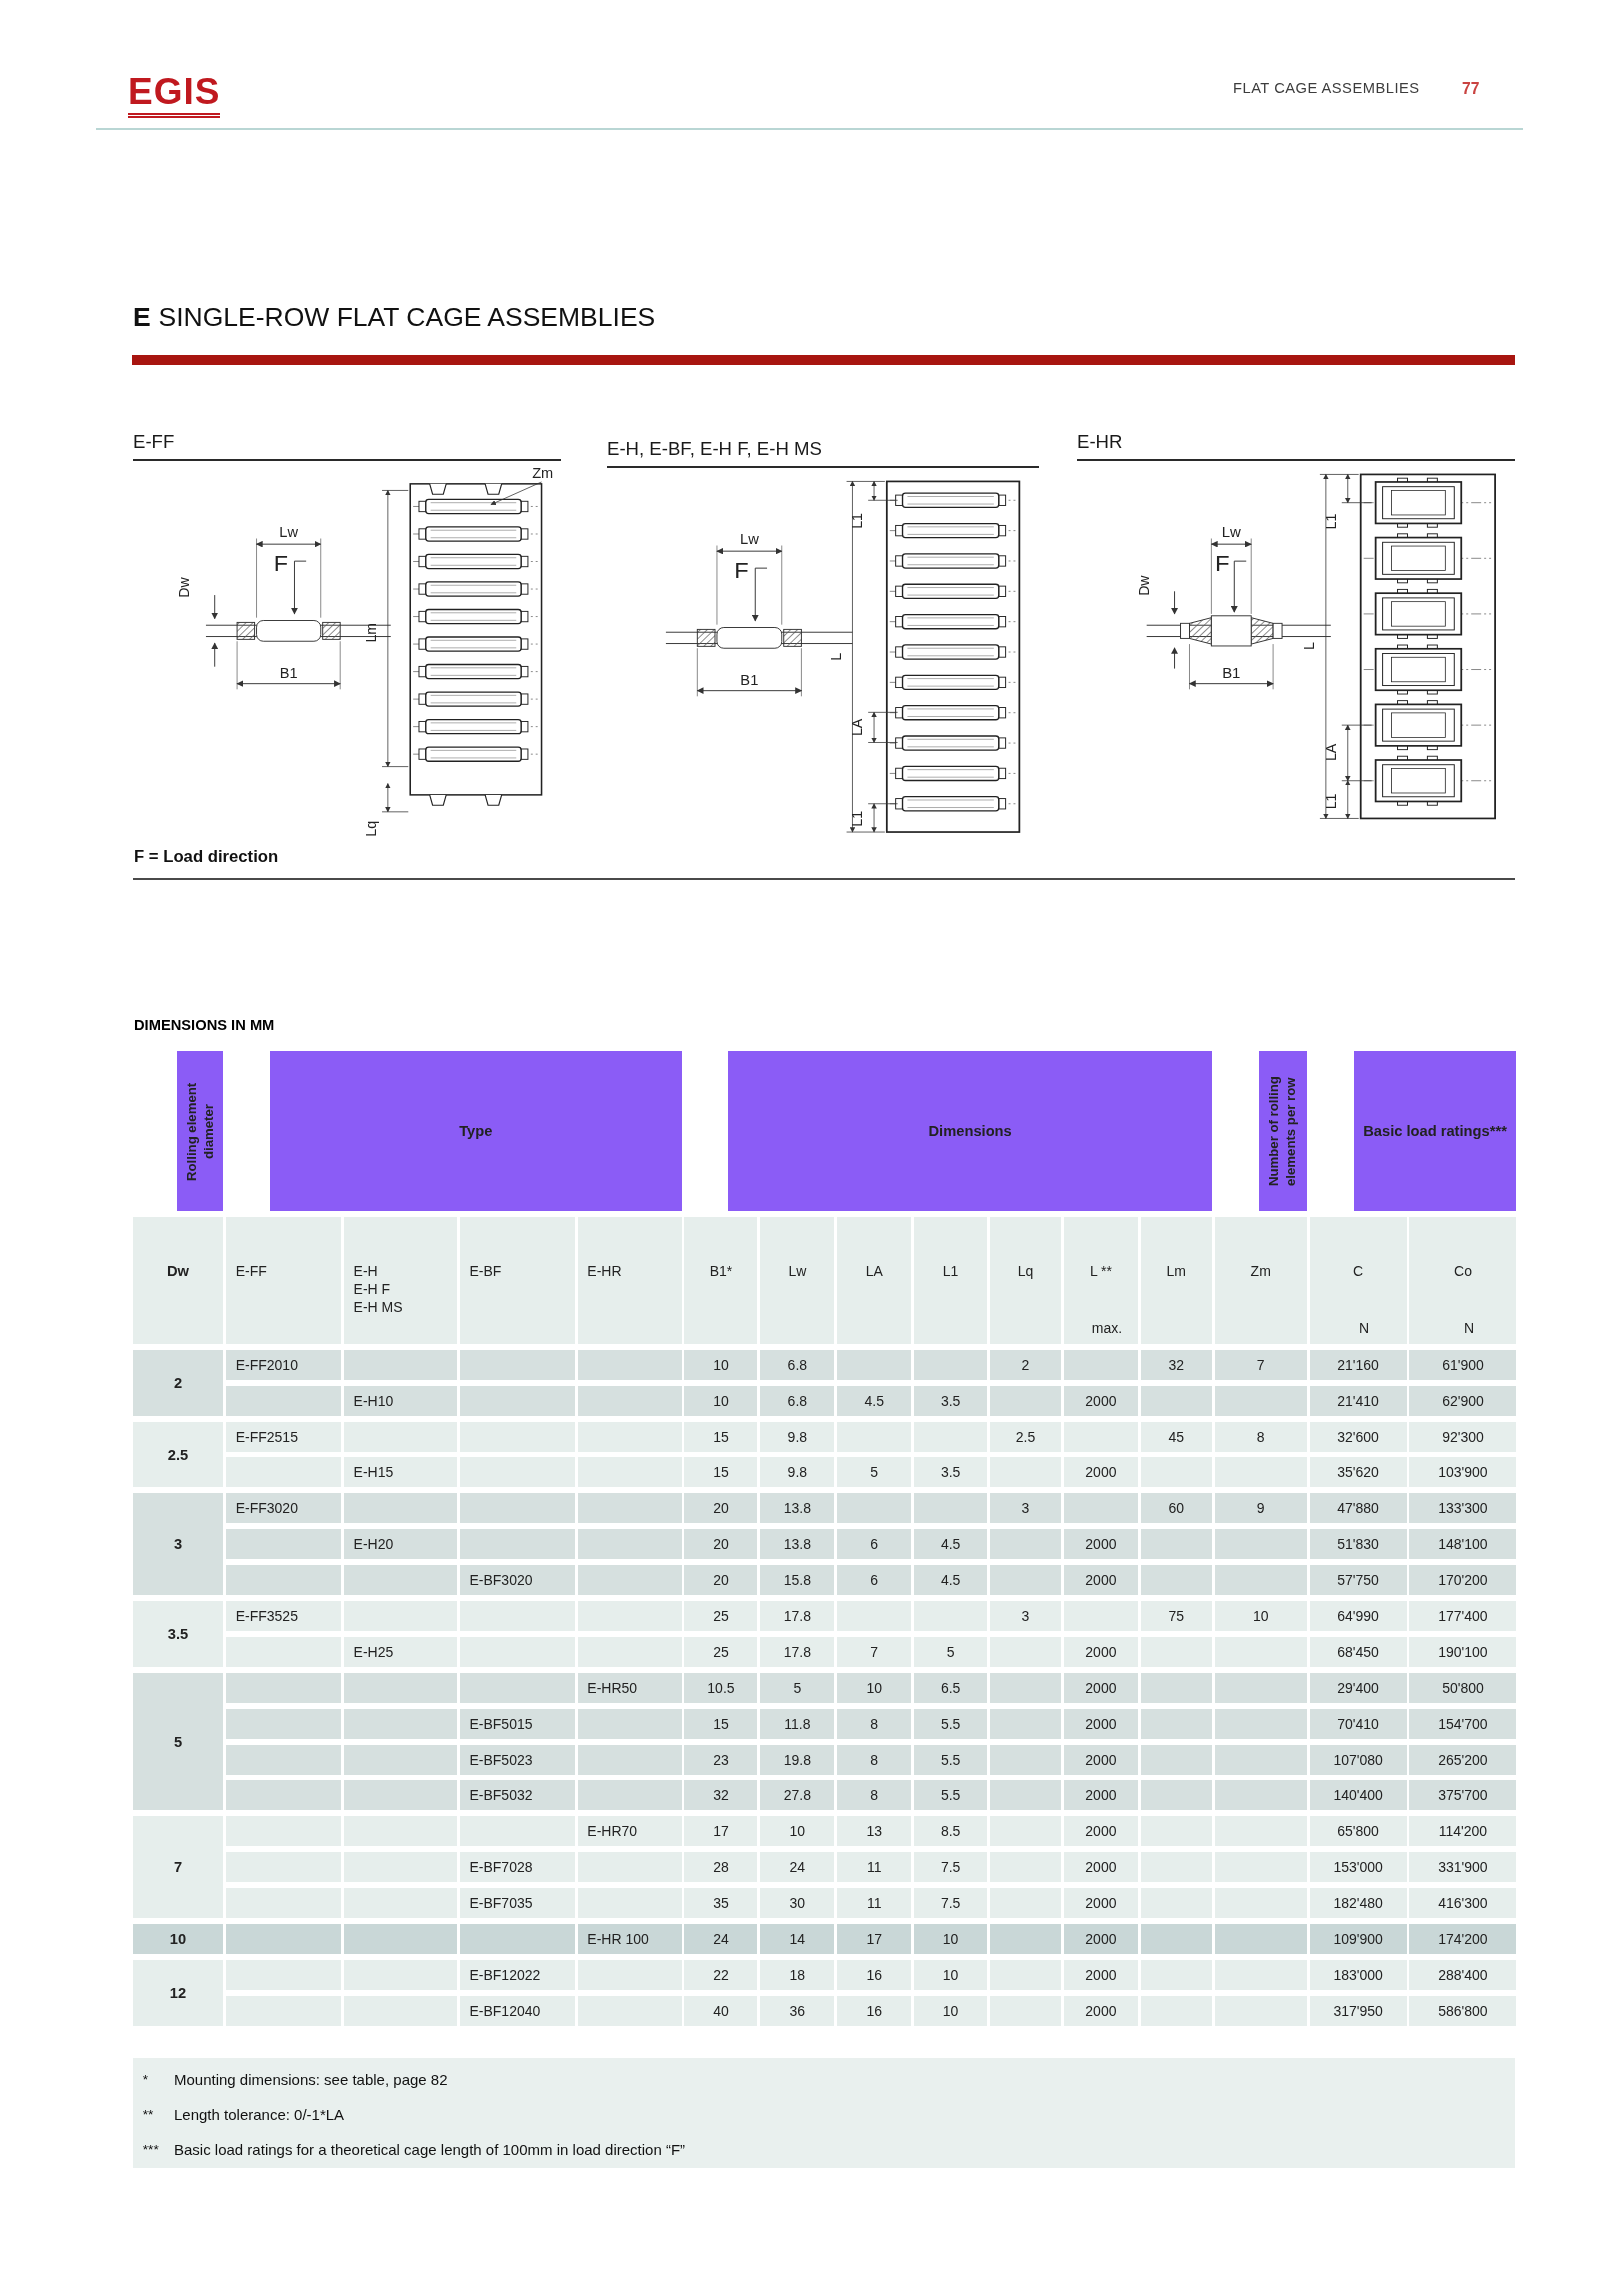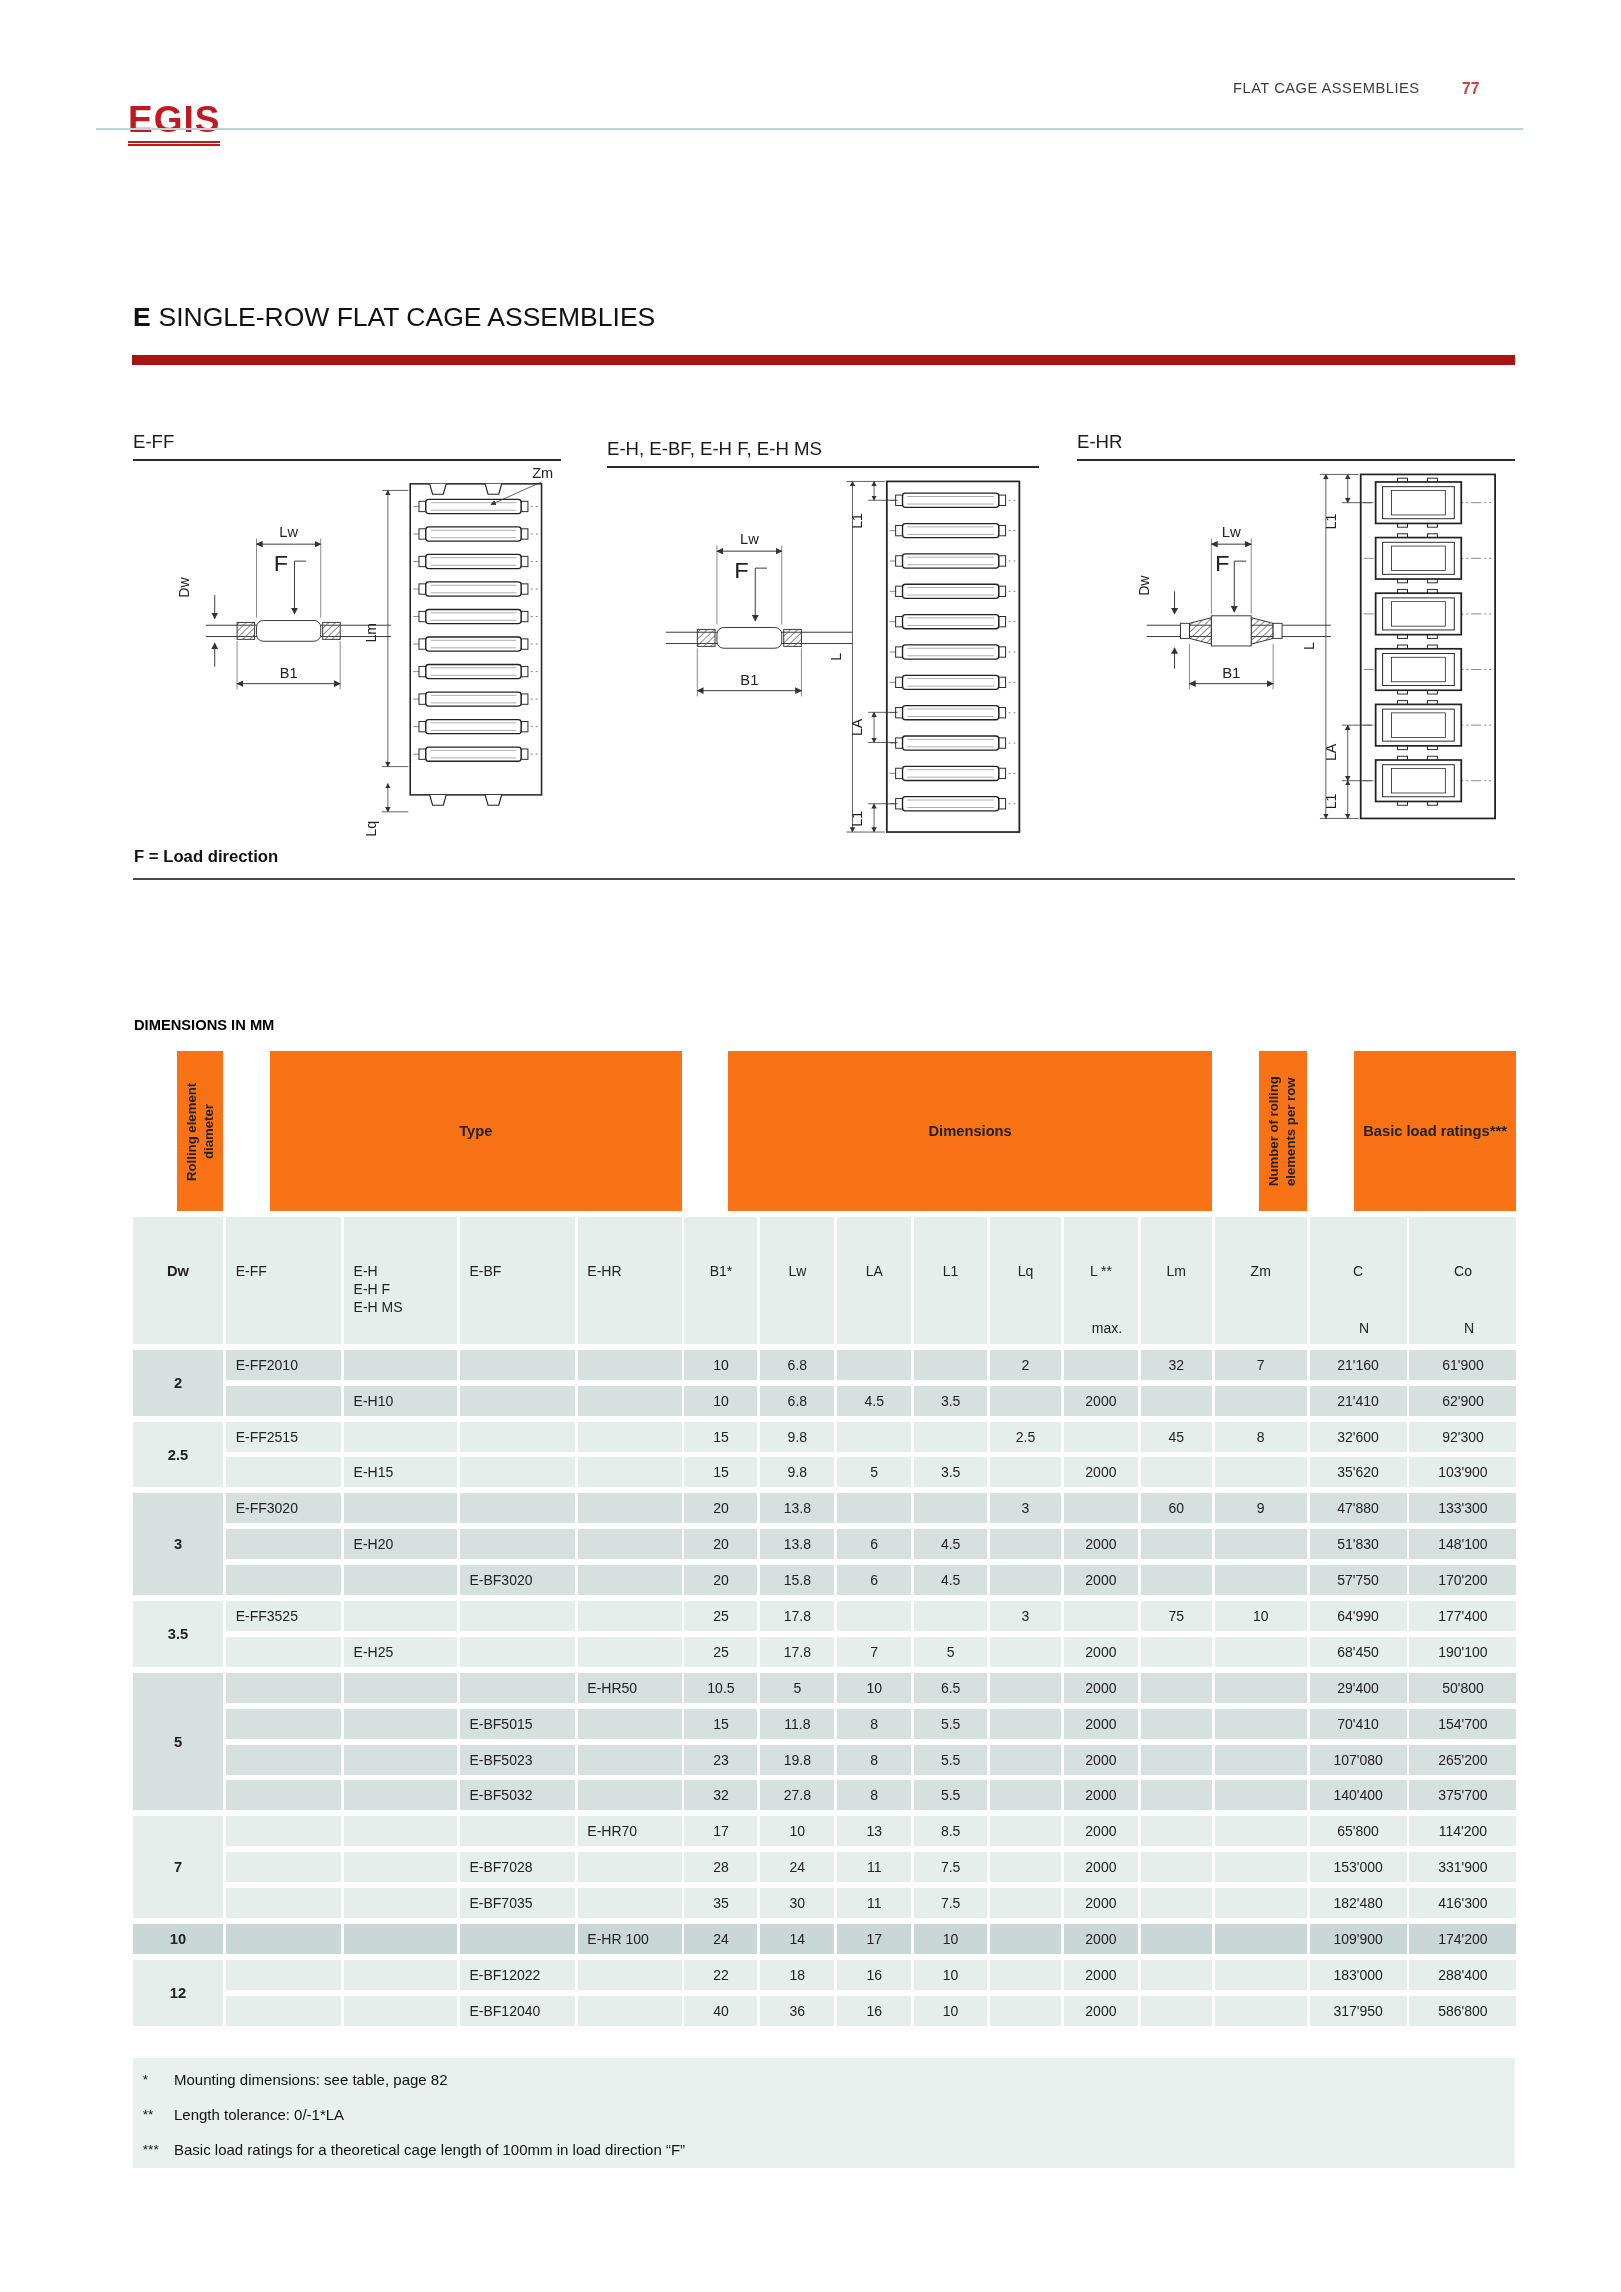--- a/index.html
+++ b/index.html
@@ -2,21 +2,21 @@
 <html><head>
 <meta charset="utf-8">
 <style>
   html,body{margin:0;padding:0;background:#fff;}
   .page{position:relative;width:1621px;height:2293px;background:#fff;
         font-family:"Liberation Sans","DejaVu Sans",sans-serif;color:#1a1a1a;overflow:hidden;}
 
   
   .logo{position:absolute;left:128px;top:73px;font-size:37px;font-weight:800;
         color:#c0191f;letter-spacing:1px;line-height:1;border-bottom:5.9px double #c0191f;
-        padding-bottom:2.9px;font-family:"Liberation Sans",sans-serif;margin-top:28px;}
+        padding-bottom:2.9px;font-family:"Liberation Sans",sans-serif;}
   .hdr-right{position:absolute;left:1233px;top:80px;font-size:14.7px;color:#3c3c3c;letter-spacing:0.5px;}
   .hdr-page{position:absolute;left:1462px;top:80px;font-size:15.7px;font-weight:bold;color:#c94341;}
   .top-rule{position:absolute;left:96px;top:128px;width:1427px;height:2px;background:#b9d6d4;}
 
   
   .title{position:absolute;left:133px;top:302px;font-size:26.5px;color:#111;}
   .title b{font-weight:800;margin-right:7.8px;}
   .title-bar{position:absolute;left:132px;top:355px;width:1383px;height:9.8px;background:#a81510;}
 
   
@@ -29,21 +29,21 @@
   .draw-label{font-size:15px;fill:#222;font-family:"Liberation Sans",sans-serif;}
   .draw-label-big{font-size:24px;fill:#222;font-family:"Liberation Sans",sans-serif;}
 
   
   .dim-caption{position:absolute;left:134px;top:1017px;font-size:14.7px;font-weight:bold;color:#000000;}
   .tbl{position:absolute;left:133px;top:1051px;width:1382px;display:grid;
        grid-template-columns:90px 115px 113px 115px 104px 73px 74px 74px 73px 71px 74px 71px 92px 97px 107px;
        grid-template-rows:160px 127px;grid-auto-rows:30px;column-gap:2.9px;row-gap:5.9px;
        font-size:14px;color:#222;}
   .cell{display:flex;align-items:center;justify-content:center;}
-  .shade-hdr{background:#f97316;margin-left:44px;}
+  .shade-hdr{background:#8b5cf6;margin-left:44px;}
   .shade-light{background:#e6eeec;}
   .shade-dark{background:#d6e0df;}
   .shade-darker{background:#c9d7d7;}
   .hdr1{font-weight:bold;font-size:14.7px;}
   .vert{writing-mode:vertical-rl;transform:rotate(180deg);text-align:center;
         font-size:13.2px;line-height:1.25;max-height:147px;}
   .hdr2{position:relative;background:#e6eeec;align-items:flex-start;}
   .hdr2 .main{margin-top:45px;white-space:pre-line;line-height:1.3;}
   .hdr2.left{justify-content:flex-start;}
   .hdr2.left .main{margin-left:9.8px;}

